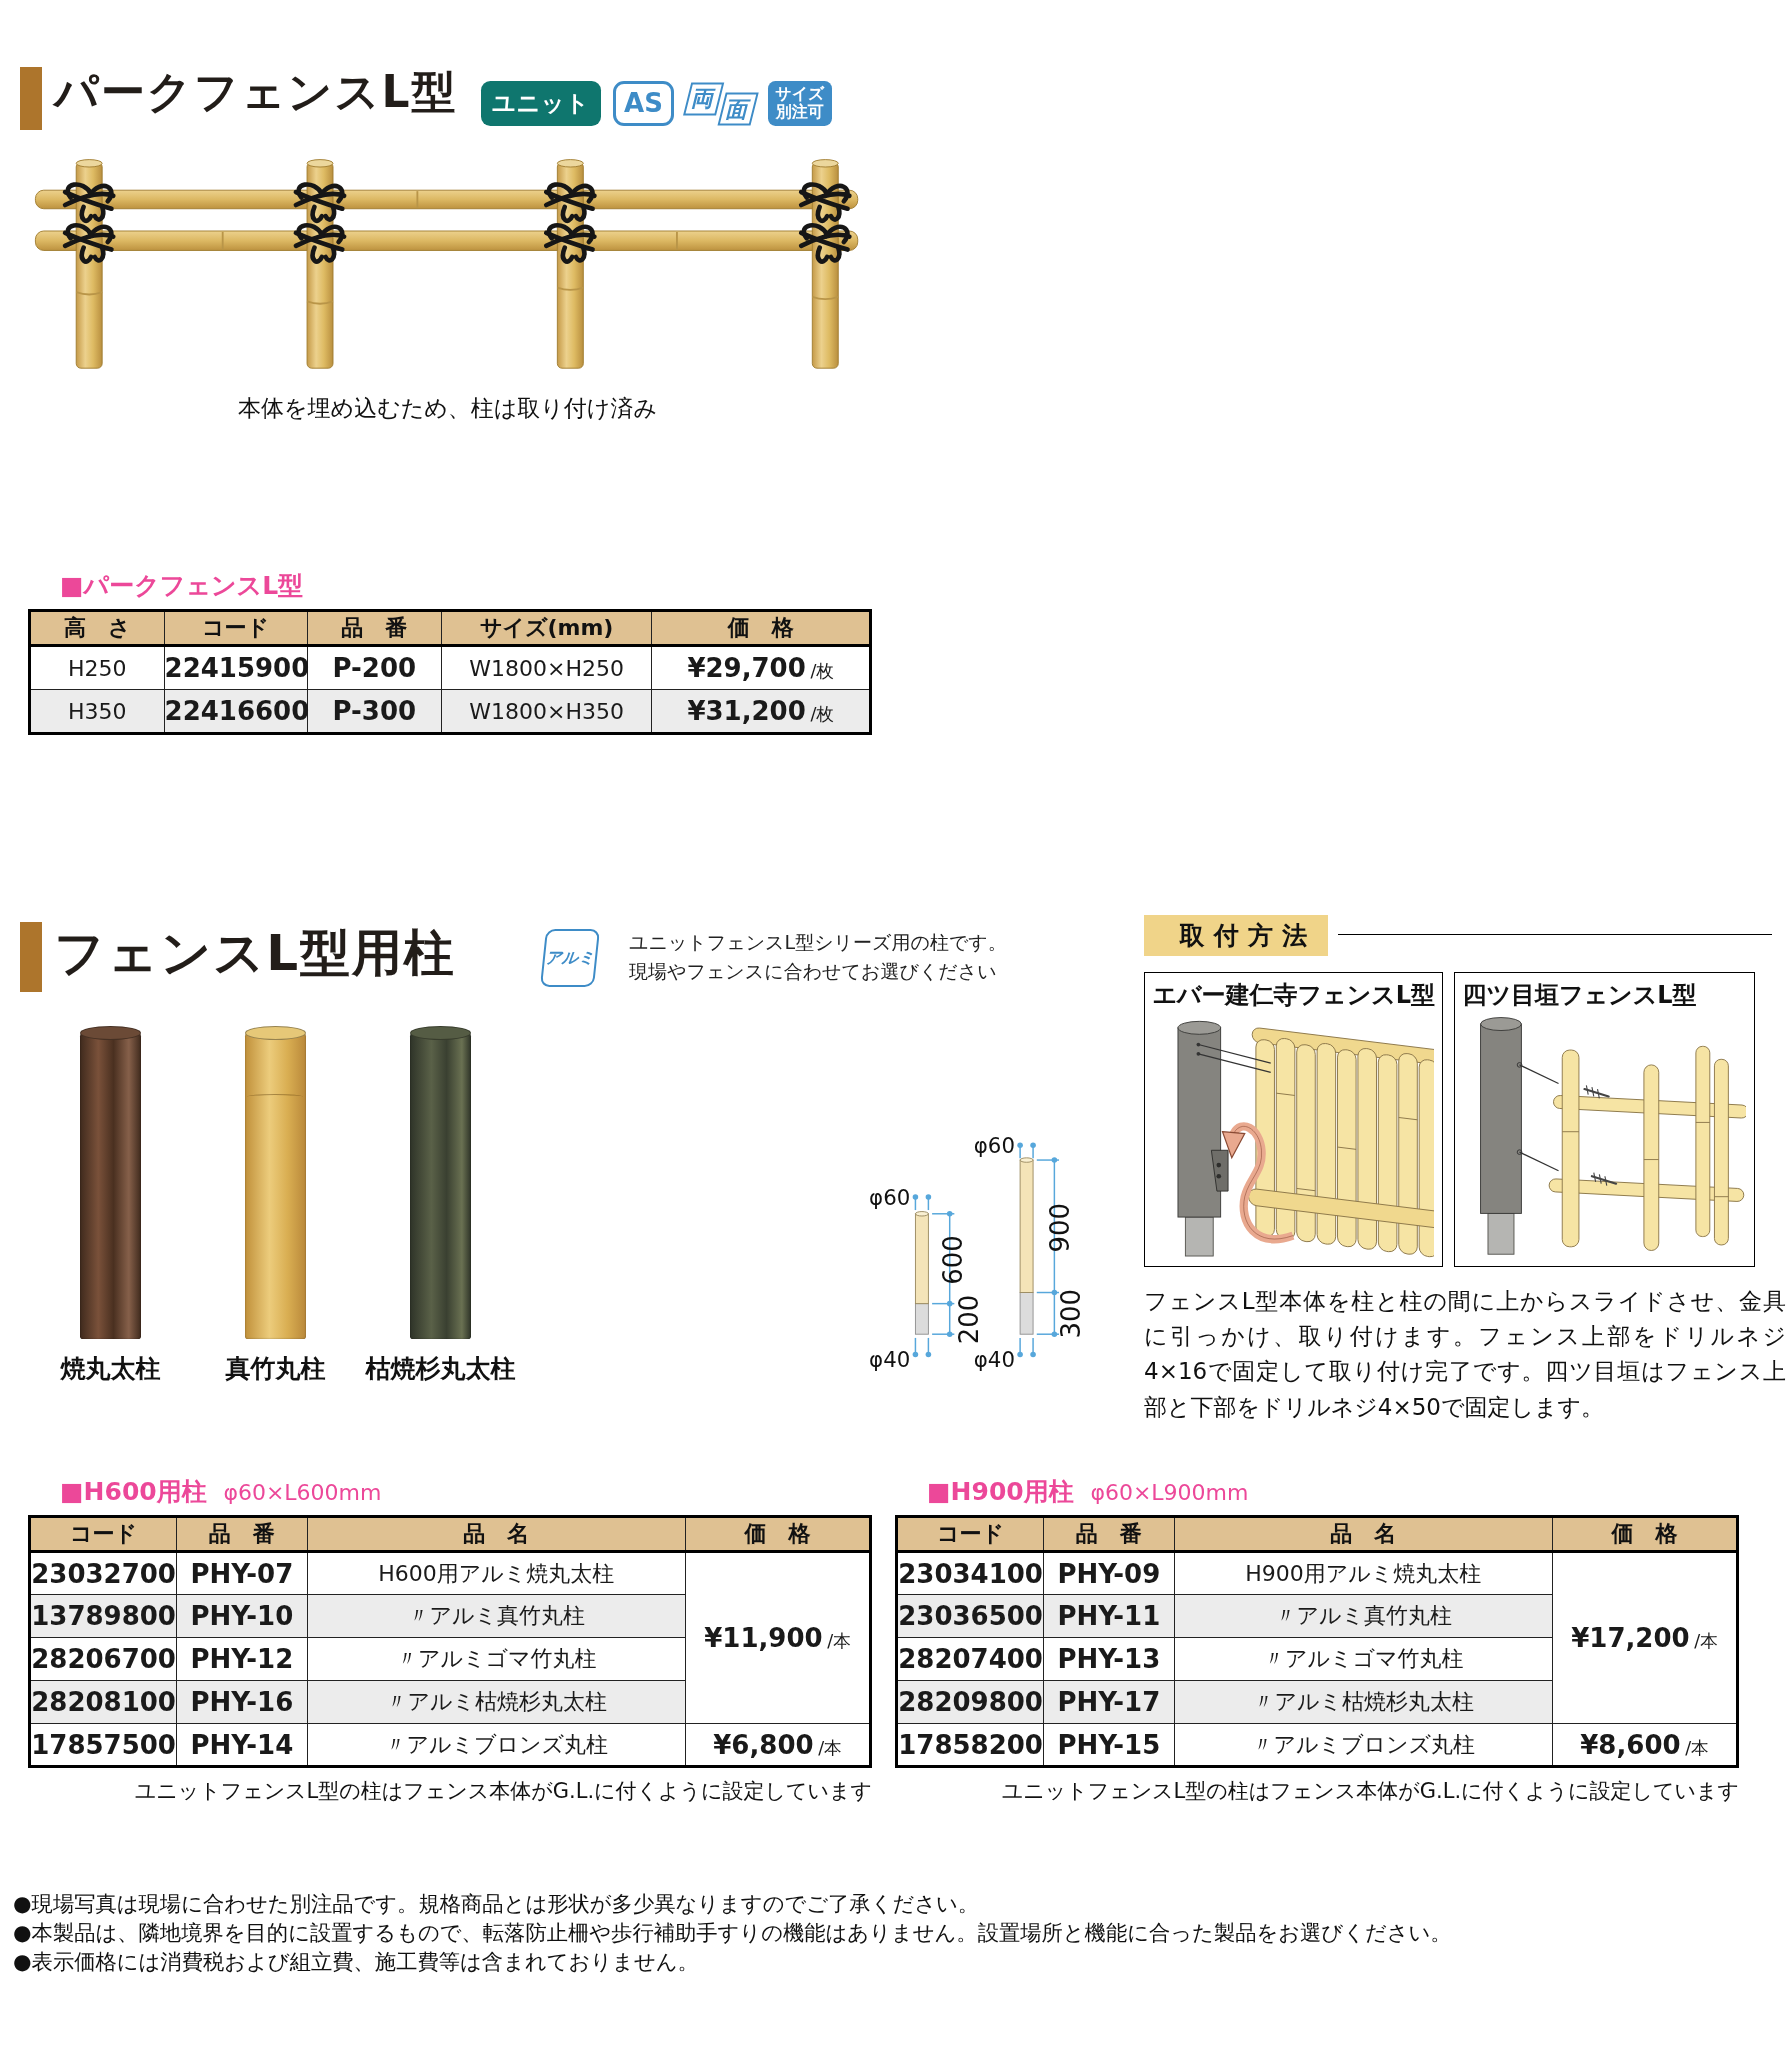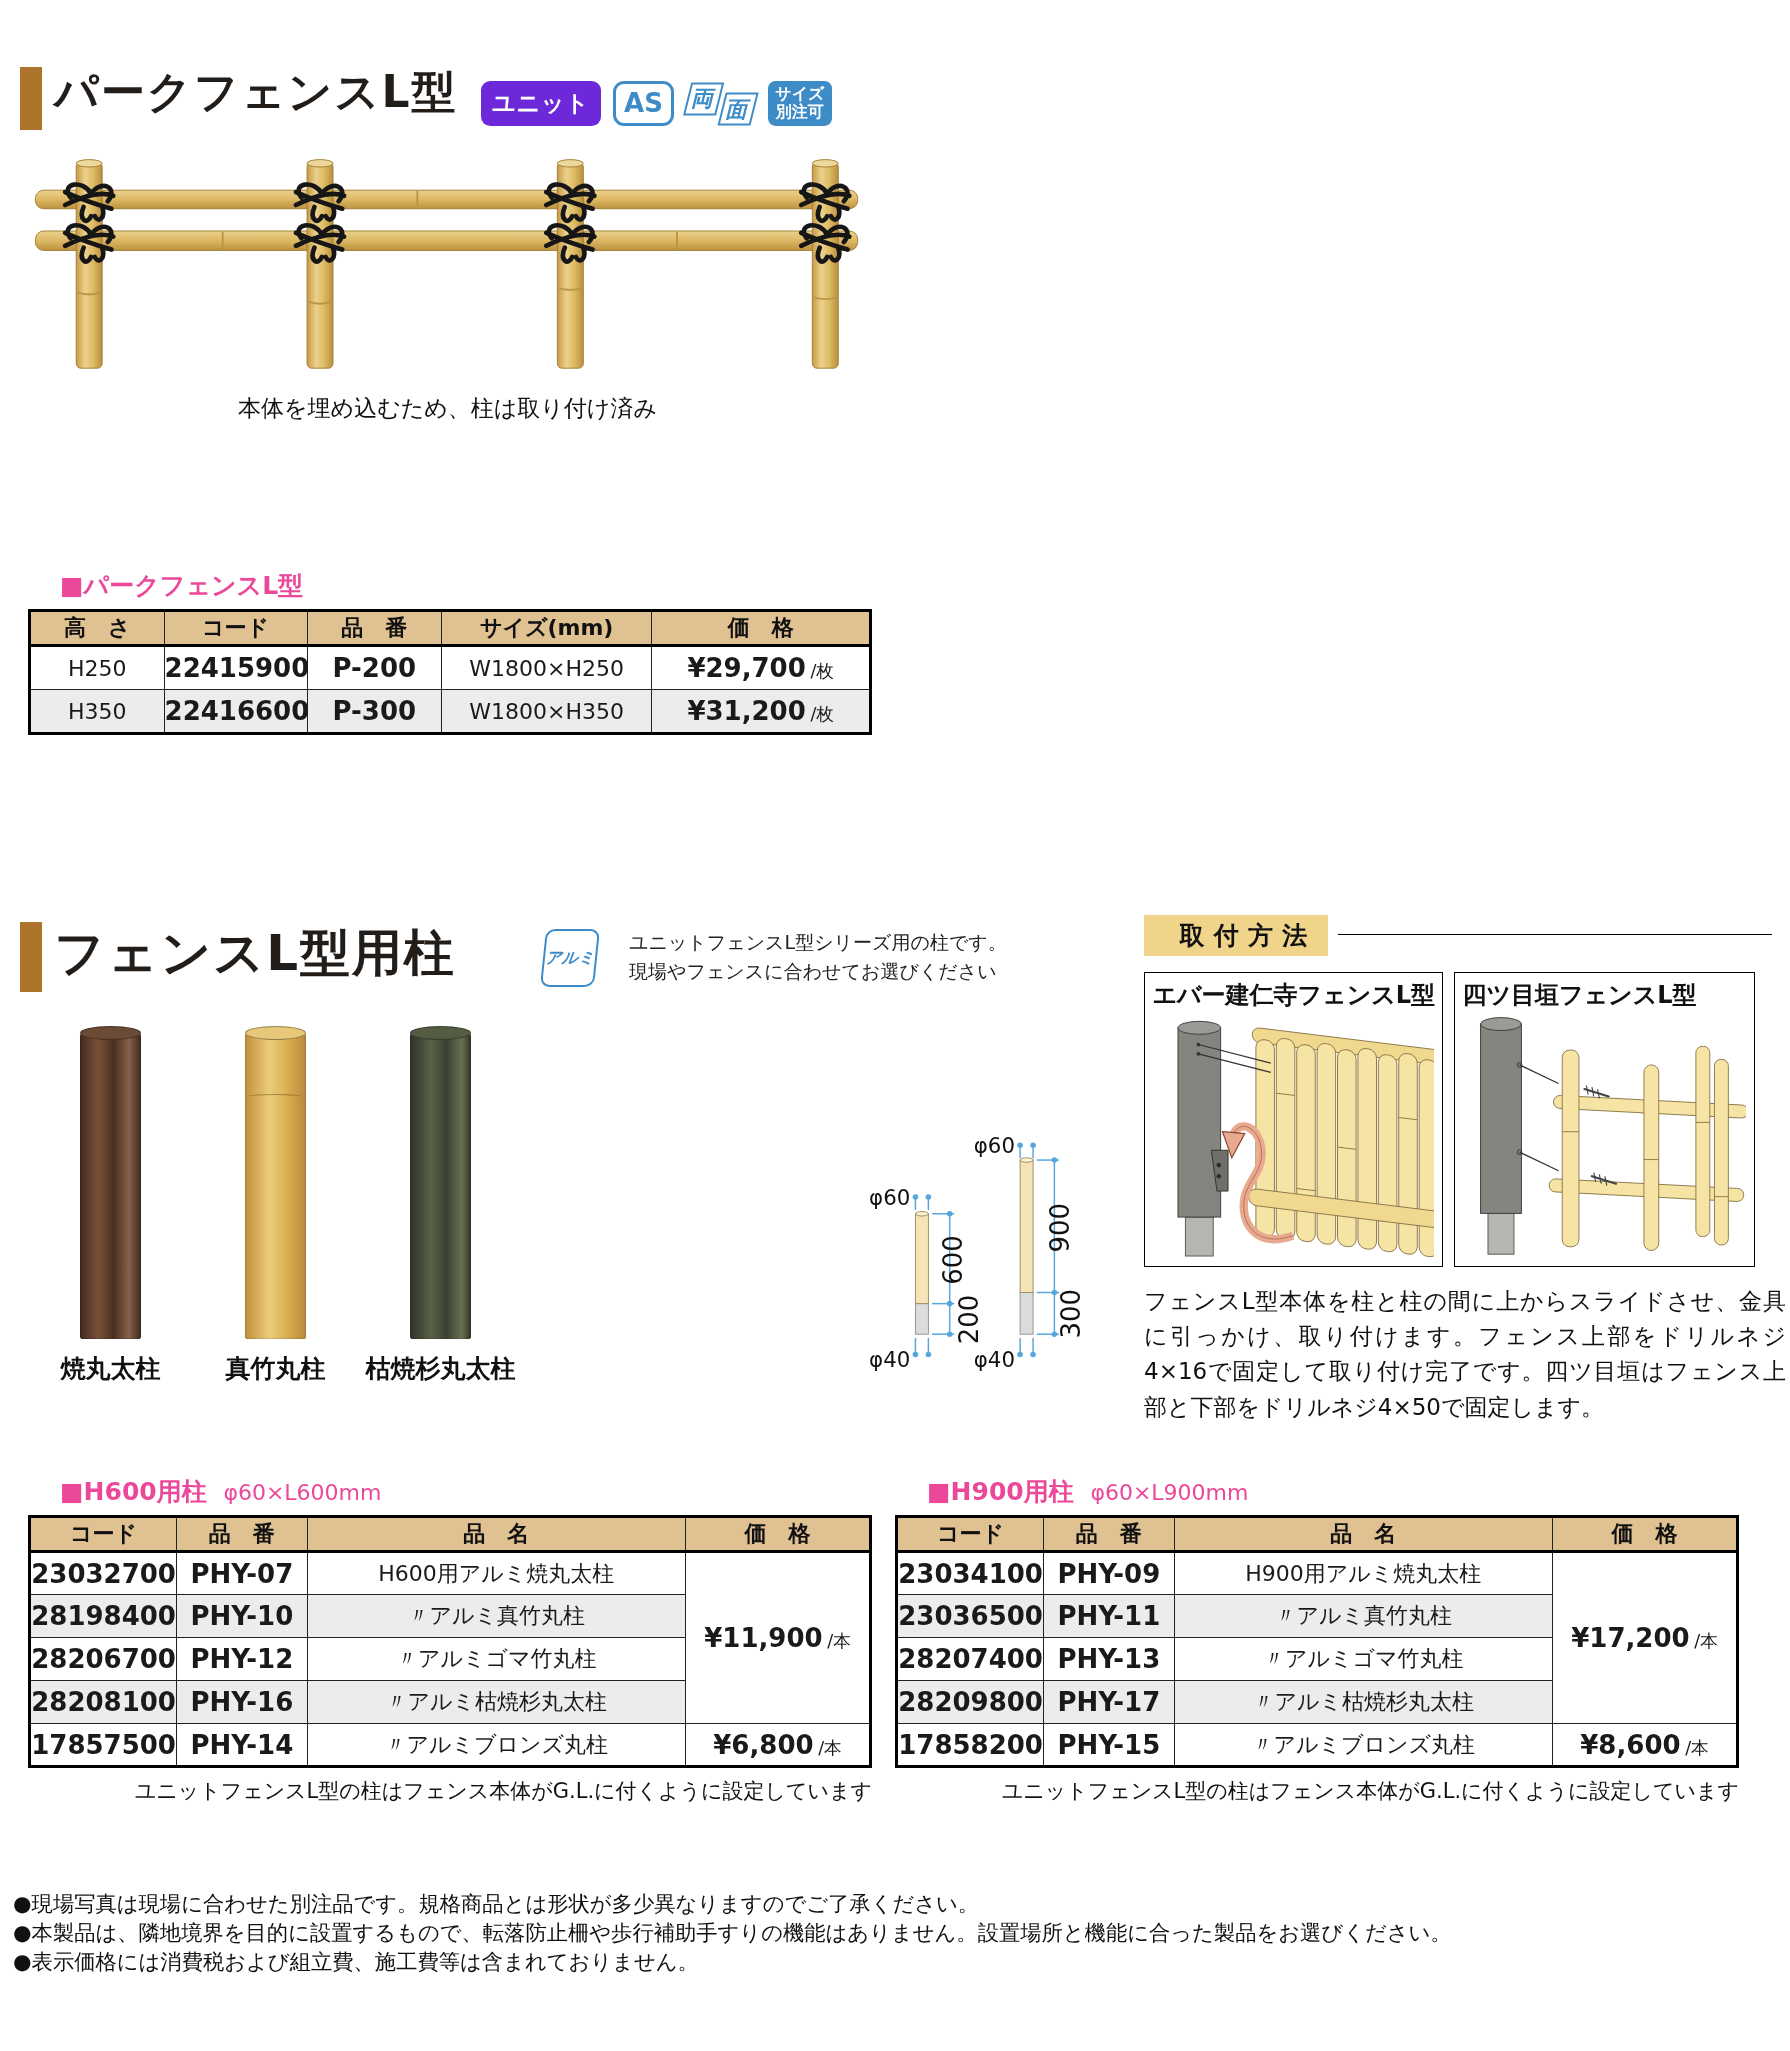--- a/index.html
+++ b/index.html
@@ -9,21 +9,21 @@
 
   
   .accent-bar { position:absolute; width:22px; background:#AD752C; }
   .h1 { position:absolute; font-weight:900; color:#221d19; letter-spacing:1.9px; }
   #s1-title { left:54px; top:63px; font-size:44px; }
   #s2-title { left:54px; top:920px; font-size:50px; }
 
   
   .badge-row { position:absolute; left:481px; top:80px; display:flex; align-items:center; gap:12px; height:46px; }
   .badge { display:flex; align-items:center; justify-content:center; font-weight:800; }
-  .badge-unit { background:#6d28d9; color:#fff; border-radius:9.3px; font-size:23px; height:45px; padding:0 11px; letter-spacing:0.9px; }
+  .badge-unit { background:#0f766e; color:#fff; border-radius:9.3px; font-size:23px; height:45px; padding:0 11px; letter-spacing:0.9px; }
   .badge-as { background:#fff; color:#3E8CC7; border:3.7px solid #3E8CC7; border-radius:11px; font-size:26px; height:45px; padding:0 8.3px; }
   .badge-ryomen { transform:skewX(-14deg); gap:3.7px; display:flex; }
   .badge-ryomen .ch { width:33px; height:33px; border:2.8px solid #3E8CC7; background:#fff; color:#3E8CC7; font-size:22px; font-weight:800; display:flex; align-items:center; justify-content:center; }
   .badge-ryomen .ch:first-child { transform:translateY(-4.6px); }
   .badge-ryomen .ch:last-child  { transform:translateY(5.6px); }
   .badge-size { background:#3E8CC7; color:#fff; border-radius:7.4px; height:45px; padding:1.9px 7.4px; flex-direction:column; line-height:1.15; font-size:16px; }
 
   .alumi-badge { position:absolute; left:543px; top:929px; width:54px; height:58px; border:2.8px solid #3E8CC7; border-radius:9.3px; background:#fff; color:#3E8CC7; font-style:italic; font-weight:800; font-size:16px; display:flex; align-items:center; justify-content:center; transform:skewX(-6deg); }
 
   .s2-desc { position:absolute; left:629px; top:928px; font-size:19px; line-height:1.5; color:#222; }
@@ -413,21 +413,21 @@
         </tr>
       </thead>
       <tbody>
         <tr>
           <td class="code">23032700</td>
           <td class="part">PHY-07</td>
           <td class="name">H600用アルミ焼丸太柱</td>
           <td class="price" rowspan="4"><span class="yen">¥11,900</span><span class="per">/本</span></td>
         </tr>
         <tr class="alt">
-          <td class="code">28198400</td>
+          <td class="code">13789800</td>
           <td class="part">PHY-10</td>
           <td class="name">〃アルミ真竹丸柱</td>
         </tr>
         <tr>
           <td class="code">28206700</td>
           <td class="part">PHY-12</td>
           <td class="name">〃アルミゴマ竹丸柱</td>
         </tr>
         <tr class="alt">
           <td class="code">28208100</td>

